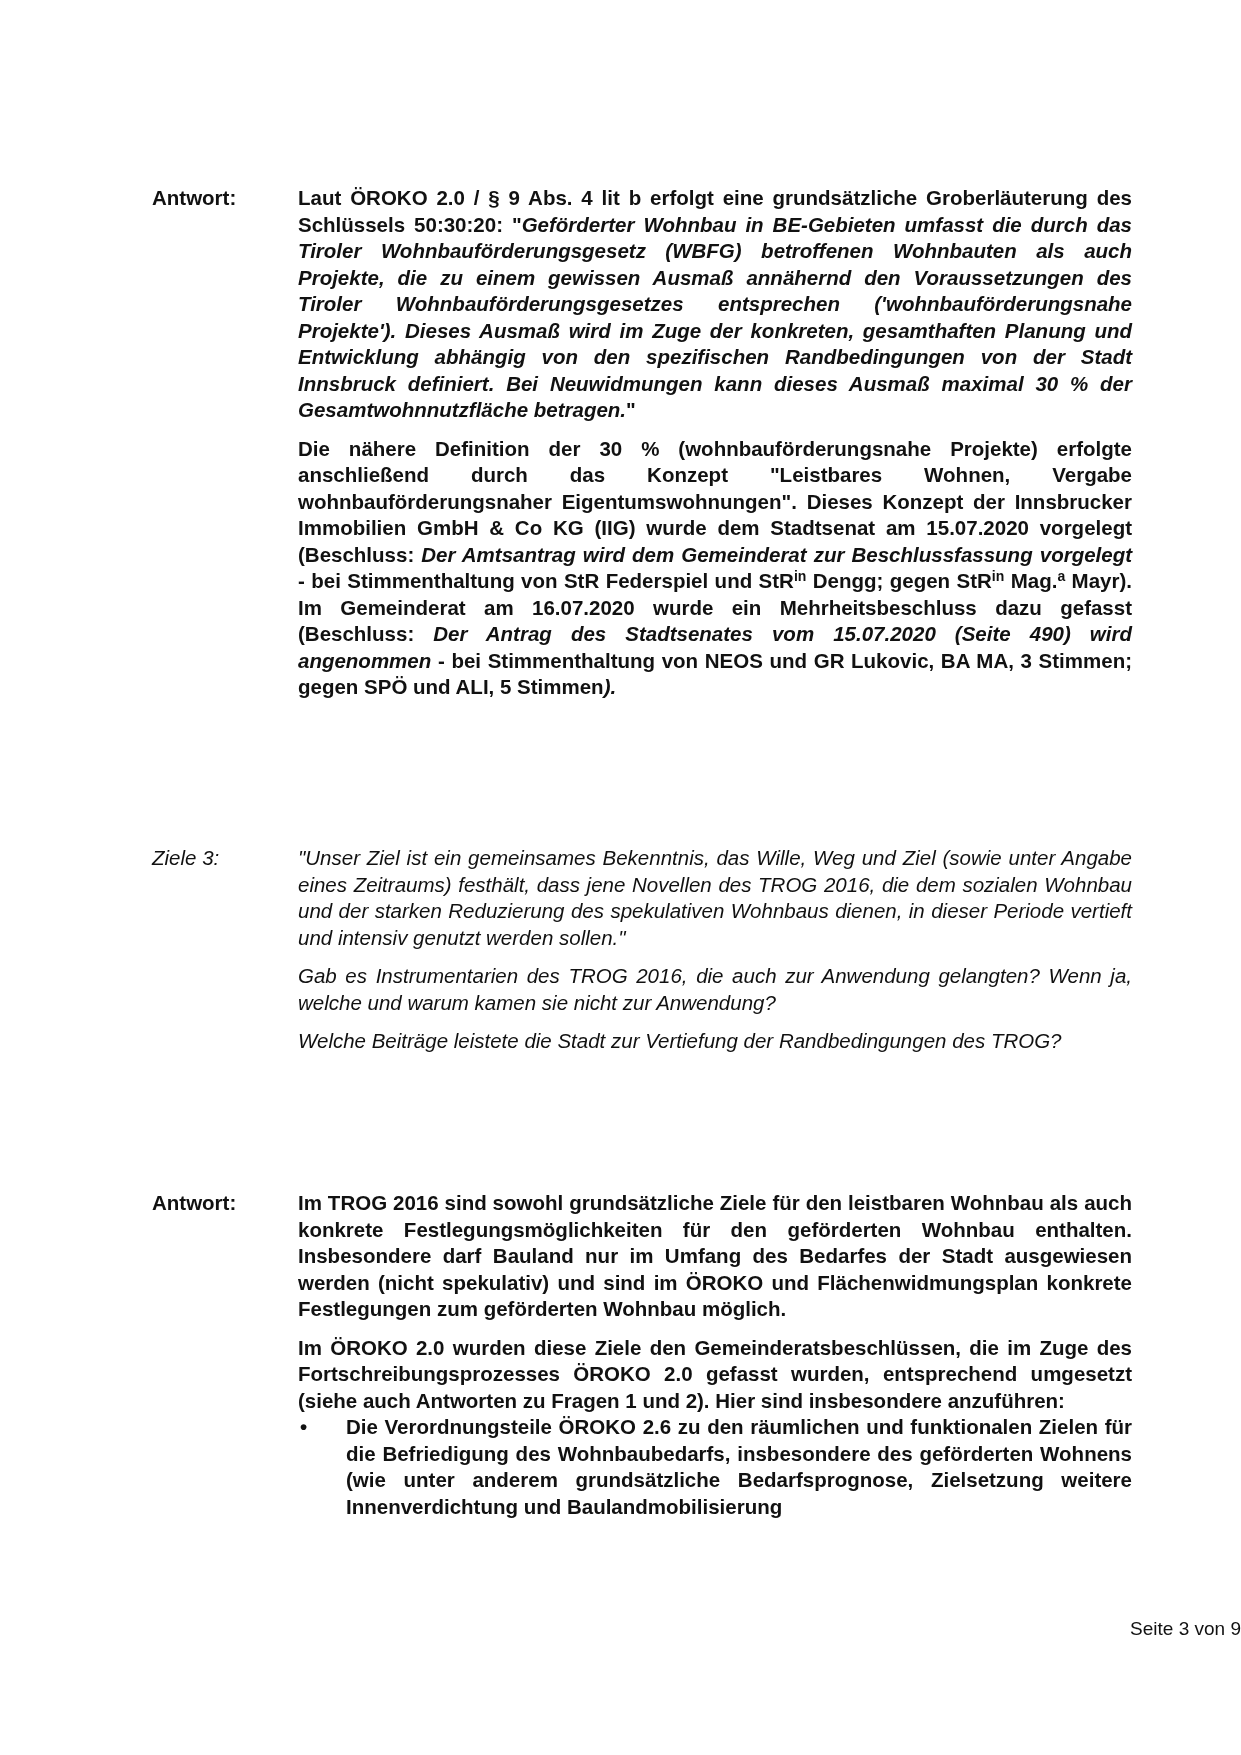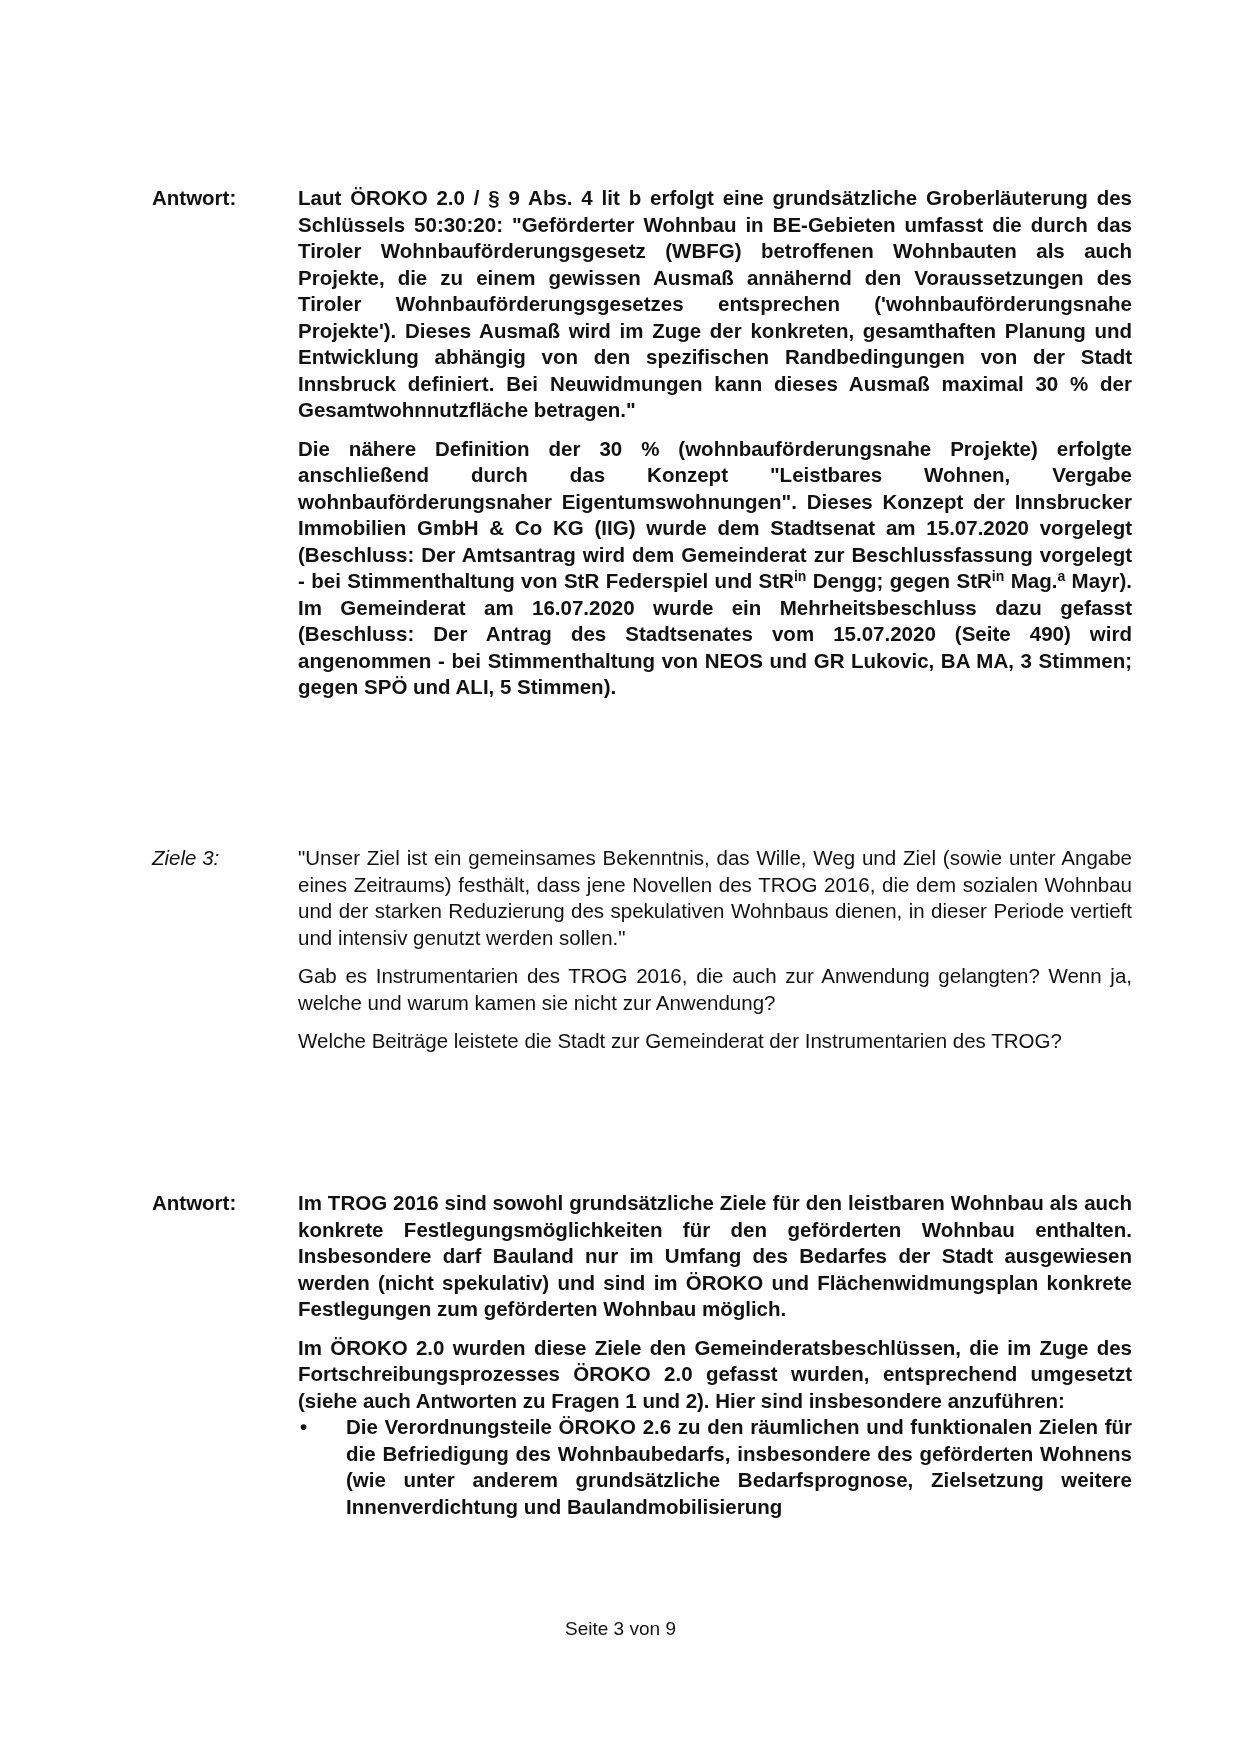--- a/index.html
+++ b/index.html
@@ -6,47 +6,47 @@
   body { width:1241px; height:1755px; position:relative; overflow:hidden;
          font-family:"Liberation Sans", sans-serif; color:#111; }
   .page { position:absolute; left:0; top:0; width:1241px; height:1755px;border-radius:13px; }
   .block { position:absolute; left:152px; width:980px; display:flex; }
   .label { width:146px; flex:0 0 146px; font-size:20.5px; line-height:26.5px; }
   .label.bold { font-weight:bold; }
   .label.ital { font-style:italic; }
   .body { width:834px; font-size:20.5px; line-height:26.5px; }
   .body p { margin:0 0 12px 0; text-align:justify; text-align-last:left; }
   .bold { font-weight:bold; }
-  .ital { }
+  .ital { font-style:italic; }
   sup { font-size:14px; vertical-align:7px; line-height:0; }
   .bullet-list { margin:0; padding:0; list-style:none; }
   .bullet-list li { display:flex; }
   .bullet { flex:0 0 46px; width:46px; padding-left:2px; }
-  .footer { position:absolute; top:1618px; left:0; width:1241px; text-align:center;
+  .footer { position:absolute; top:1618px; left:0; width:1241px; text-align:right;
             font-size:19px; }
 </style>
 </head>
 <body>
 
 <div class="page">
 
   <div class="block" style="top:185px;">
     <div class="label bold">Antwort:</div>
     <div class="body bold">
       <p style="hyphens:auto;" lang="de"><span>Laut ÖROKO 2.0 / § 9 Abs. 4 lit b erfolgt eine grundsätzliche Groberläuterung des Schlüssels 50:30:20: "</span><span class="ital">Geförderter Wohnbau in BE-Gebieten umfasst die durch das Tiroler Wohnbauförderungsgesetz (WBFG) betroffenen Wohnbauten als auch Projekte, die zu einem gewissen Ausmaß annähernd den Voraussetzungen des Tiroler Wohnbauförderungsgesetzes entsprechen ('wohnbauförderungsnahe Projekte'). Dieses Ausmaß wird im Zuge der konkreten, gesamthaften Planung und Entwicklung abhängig von den spezifischen Randbedingungen von der Stadt Innsbruck definiert. Bei Neuwidmungen kann dieses Ausmaß maximal 30 % der Gesamtwohnnutzfläche betragen.</span><span>"</span></p>
       <p lang="de" style="hyphens:auto;"><span>Die nähere Definition der 30 % (wohnbauförderungsnahe Projekte) erfolgte anschließend durch das Konzept "Leistbares Wohnen, Vergabe wohnbauförderungsnaher Eigentumswohnungen". Dieses Konzept der Innsbrucker Immobilien GmbH &amp; Co KG (IIG) wurde dem Stadtsenat am 15.07.2020 vorgelegt (Beschluss: </span><span class="ital">Der Amtsantrag wird dem Gemeinderat zur Beschlussfassung vorgelegt</span><span> - bei Stimmenthaltung von StR Federspiel und StR</span><sup>in</sup><span> Dengg; gegen StR</span><sup>in</sup><span> Mag.</span><sup>a</sup><span> Mayr). Im Gemeinderat am 16.07.2020 wurde ein Mehrheitsbeschluss dazu gefasst (Beschluss: </span><span class="ital">Der Antrag des Stadtsenates vom 15.07.2020 (Seite 490) wird angenommen</span><span> - bei Stimmenthaltung von NEOS und GR Lukovic, BA MA, 3 Stimmen; gegen SPÖ und ALI, 5 Stimmen</span><span class="ital">).</span></p>
     </div>
   </div>
 
   <div class="block" style="top:845px;">
     <div class="label ital">Ziele 3:</div>
     <div class="body ital">
       <p lang="de" style="hyphens:auto;">"Unser Ziel ist ein gemeinsames Bekenntnis, das Wille, Weg und Ziel (sowie unter Angabe eines Zeitraums) festhält, dass jene Novellen des TROG 2016, die dem sozialen Wohnbau und der starken Reduzierung des spekulativen Wohnbaus dienen, in dieser Periode vertieft und intensiv genutzt werden sollen."</p>
       <p lang="de">Gab es Instrumentarien des TROG 2016, die auch zur Anwendung gelangten? Wenn ja, welche und warum kamen sie nicht zur Anwendung?</p>
-      <p lang="de">Welche Beiträge leistete die Stadt zur Gemeinderat der Instrumentarien des TROG?</p>
+      <p lang="de">Welche Beiträge leistete die Stadt zur Vertiefung der Randbedingungen des TROG?</p>
     </div>
   </div>
 
   <div class="block" style="top:1190px;">
     <div class="label bold">Antwort:</div>
     <div class="body bold">
       <p lang="de" style="hyphens:auto;">Im TROG 2016 sind sowohl grundsätzliche Ziele für den leistbaren Wohnbau als auch konkrete Festlegungsmöglichkeiten für den geförderten Wohnbau enthalten. Insbesondere darf Bauland nur im Umfang des Bedarfes der Stadt ausgewiesen werden (nicht spekulativ) und sind im ÖROKO und Flächenwidmungsplan konkrete Festlegungen zum geförderten Wohnbau möglich.</p>
       <p lang="de" style="hyphens:auto; margin-bottom:0;">Im ÖROKO 2.0 wurden diese Ziele den Gemeinderatsbeschlüssen, die im Zuge des Fortschreibungsprozesses ÖROKO 2.0 gefasst wurden, entsprechend umgesetzt (siehe auch Antworten zu Fragen 1 und 2). Hier sind insbesondere anzuführen:</p>
       <ul class="bullet-list">
         <li>

